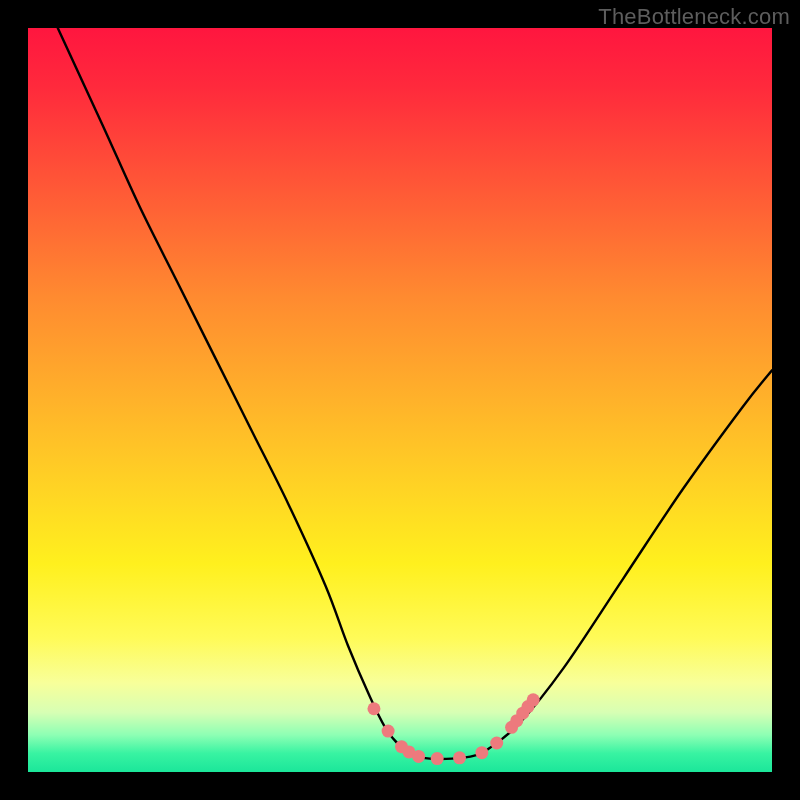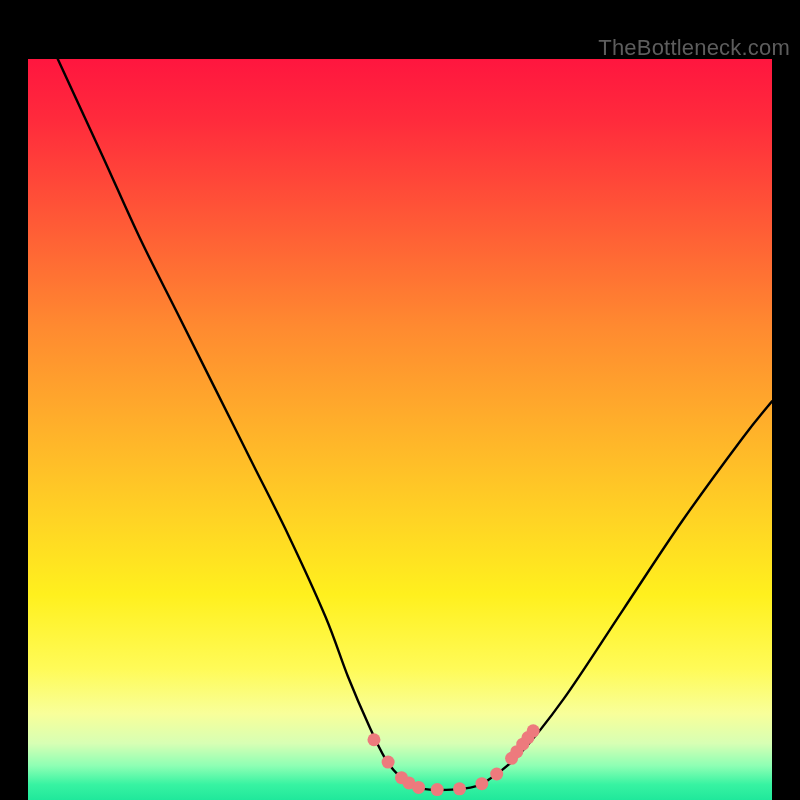--- a/index.html
+++ b/index.html
@@ -8,21 +8,20 @@
     width: 800px;
     height: 800px;
     background: #000;
     overflow: hidden;
     font-family: Arial, Helvetica, sans-serif;
   }
   .frame {
     position: absolute;
     inset: 0;
     background: #000;
-    margin-top: 31px;
   }
   .plot-area {
     position: absolute;
     left: 28px;
     top: 28px;
     width: 744px;
     height: 744px;
     overflow: hidden;
   }
   .gradient {

